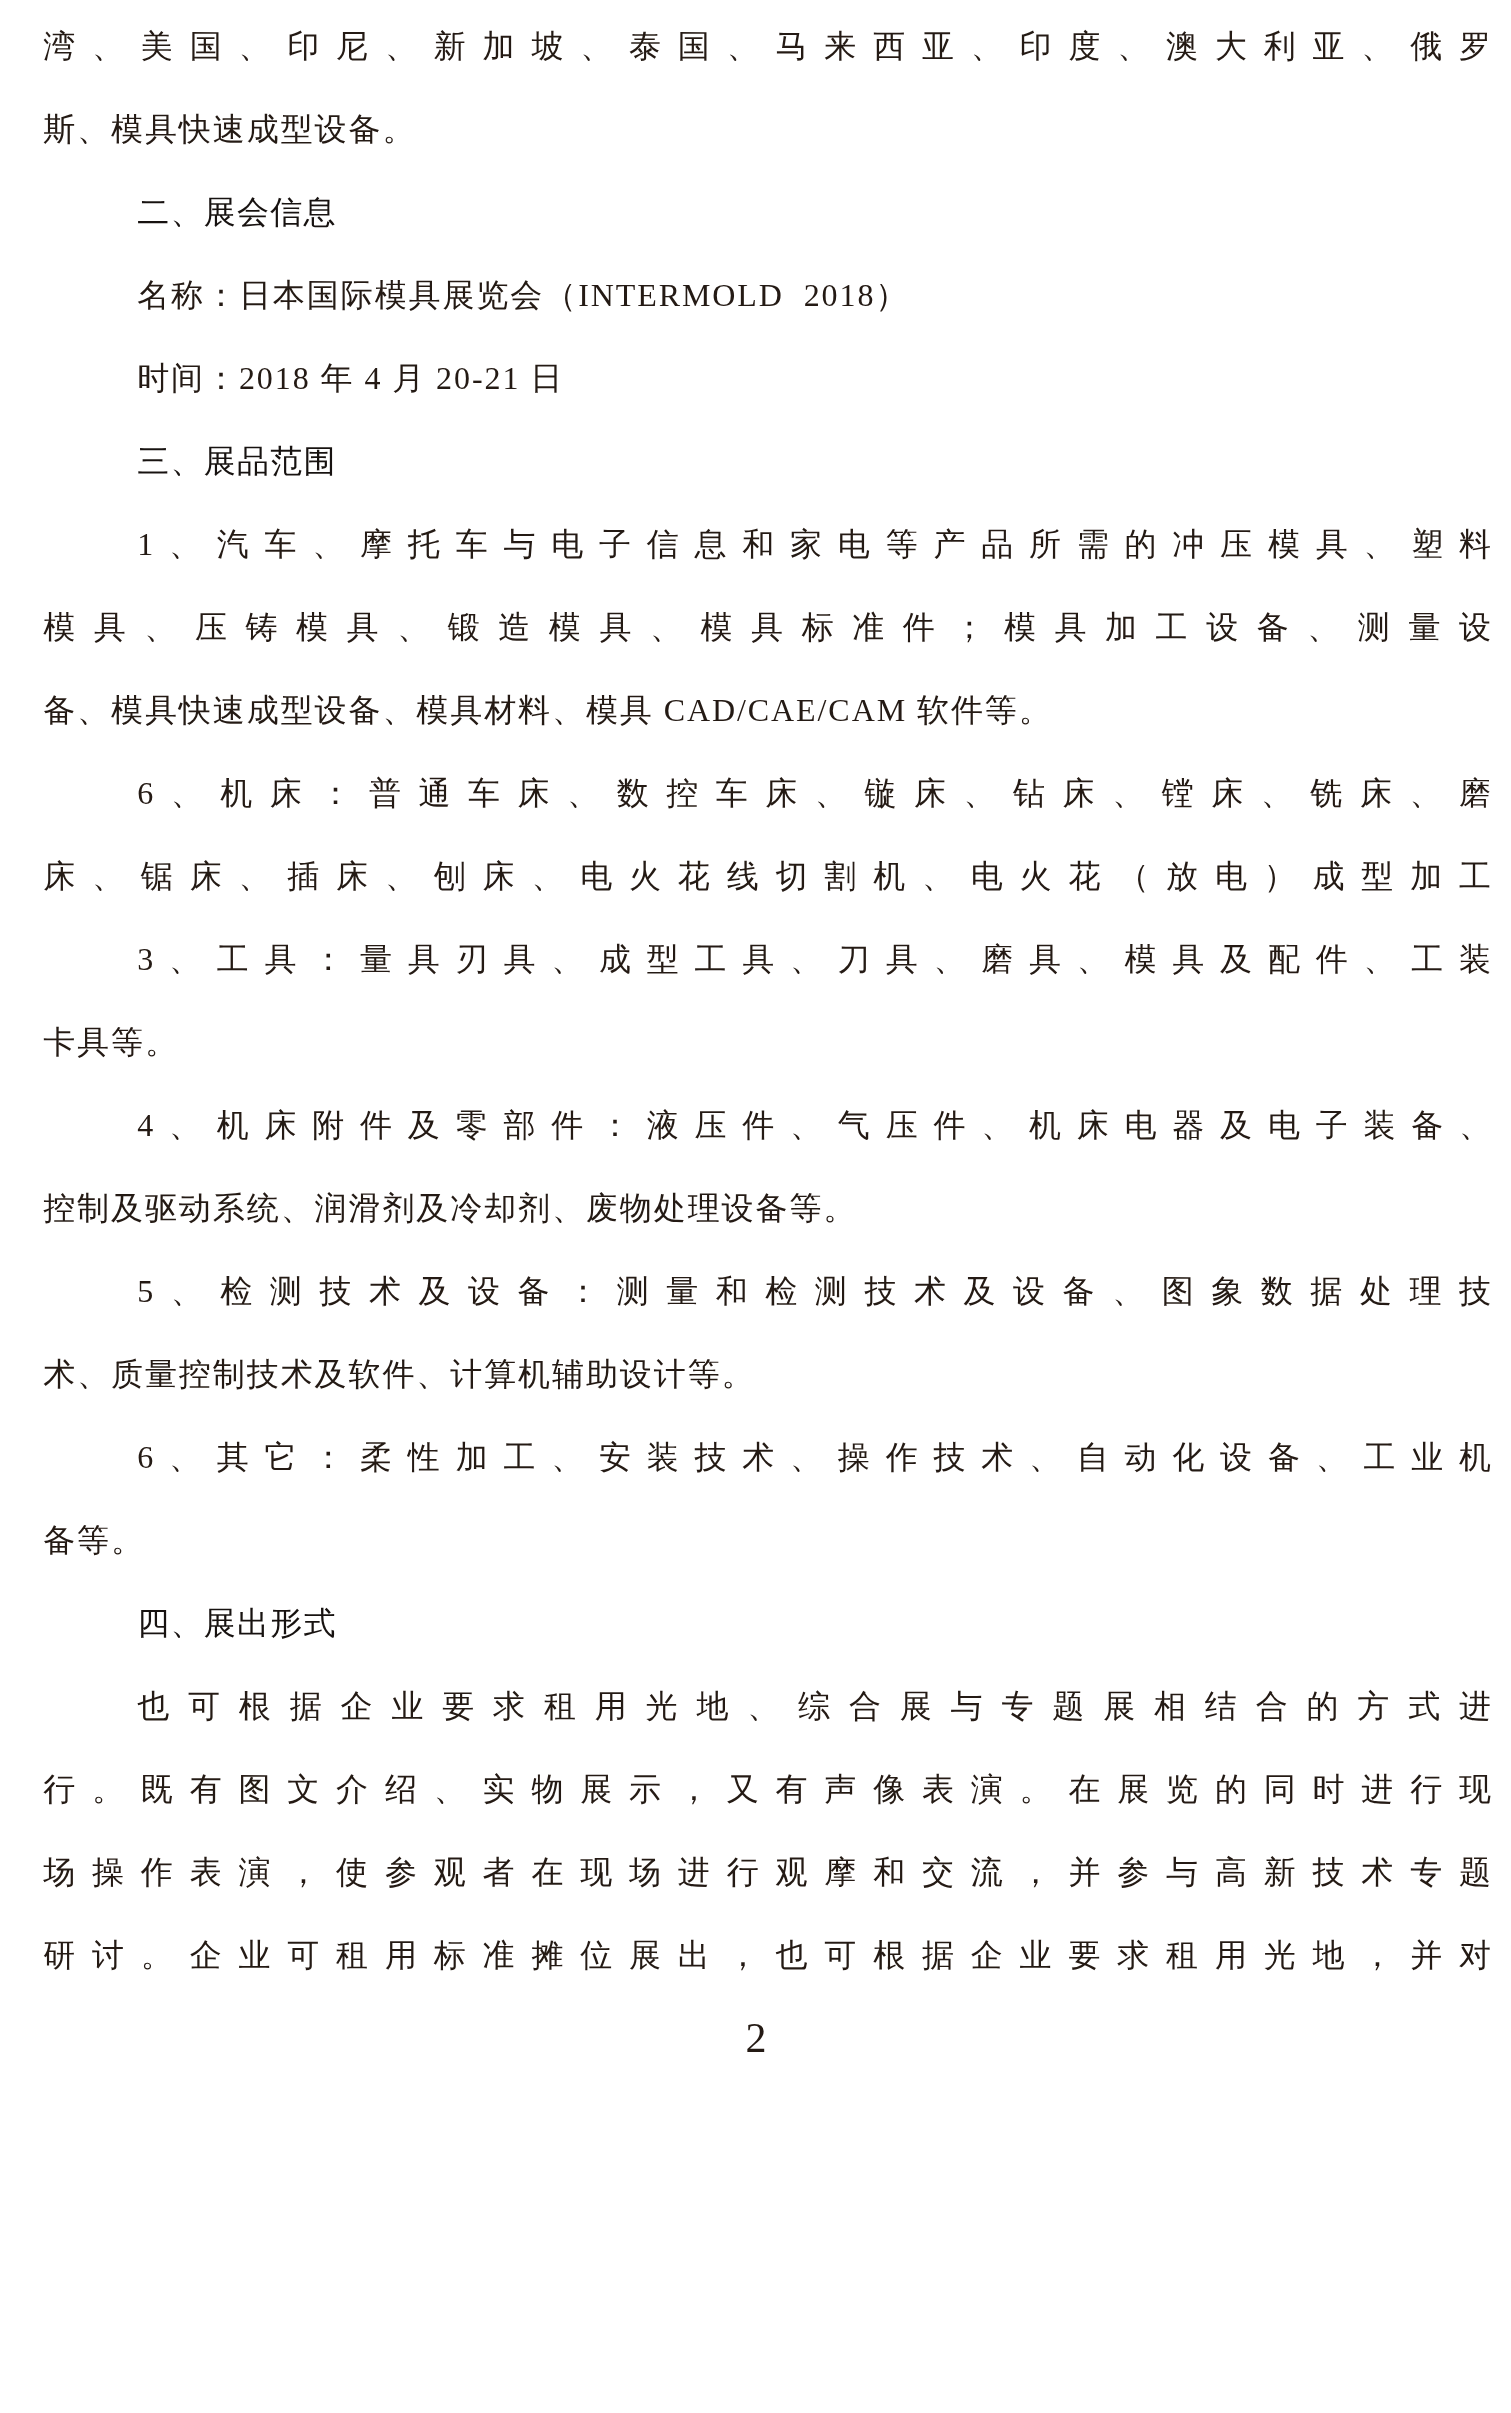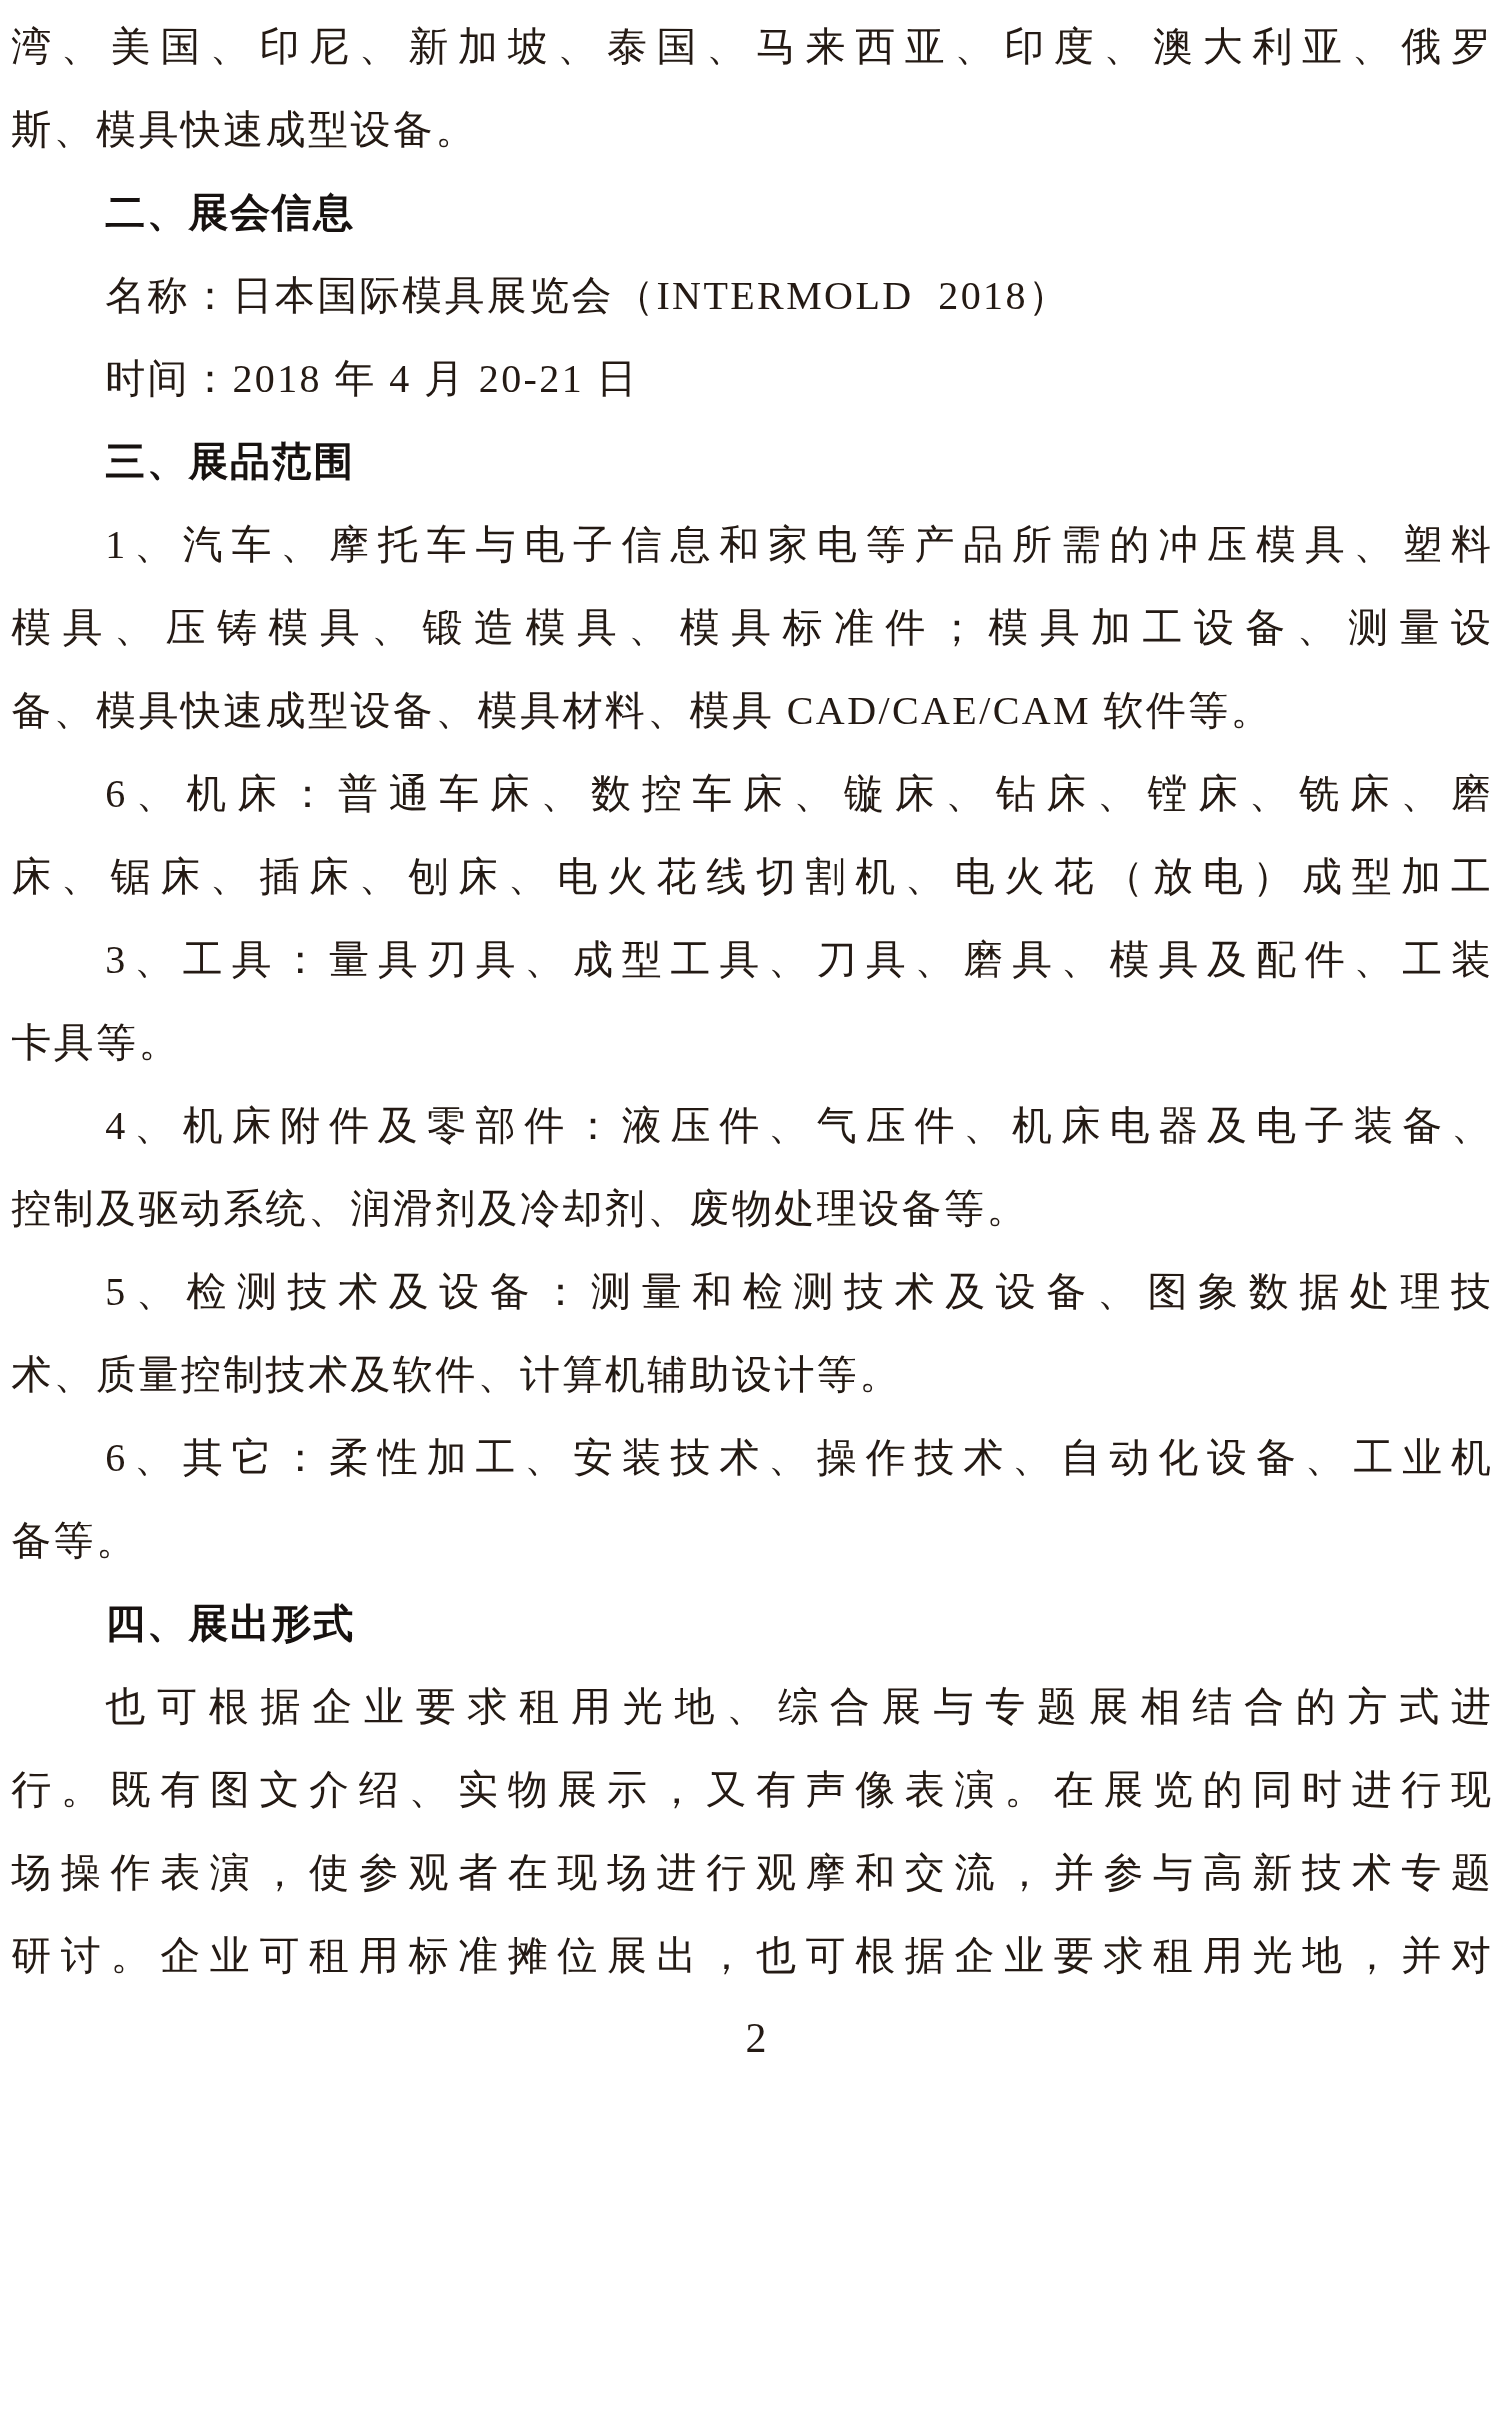--- a/index.html
+++ b/index.html
@@ -15,41 +15,42 @@
     overflow: hidden;
     font-family: "Liberation Serif", "DejaVu Serif", serif;
     color: var(--ink, #241a14);
   }
   .content {
     padding: 4.8px 21px 0 11.2px; 
   }
   .line {
     height: 83px;
     line-height: 83px;
-    font-size: 40px;
+    font-size: 32px;
     white-space: pre-wrap;
     overflow: visible;
+    margin-left: 32px;
   }
   
   .line.fill {
     text-align: justify;
     text-align-last: justify;
     text-justify: inter-ideograph;
   }
   
   .line.loose {
     text-align: left;
     letter-spacing: 0.06em;
   }
   .line.indent {
     text-indent: 94px;
   }
   .line.heading {
     font-family: "Liberation Sans", "DejaVu Sans", sans-serif;
-    font-weight: 700;
+    font-weight: 400;
     color: var(--heading-ink, #171210);
     letter-spacing: 0.04em;
   }
   .pageno {
     height: 83px;
     line-height: 83px;
     text-align: center;
     font-size: 42px;
     font-family: "Liberation Serif", "DejaVu Serif", serif;
     color: var(--ink, #241a14);

